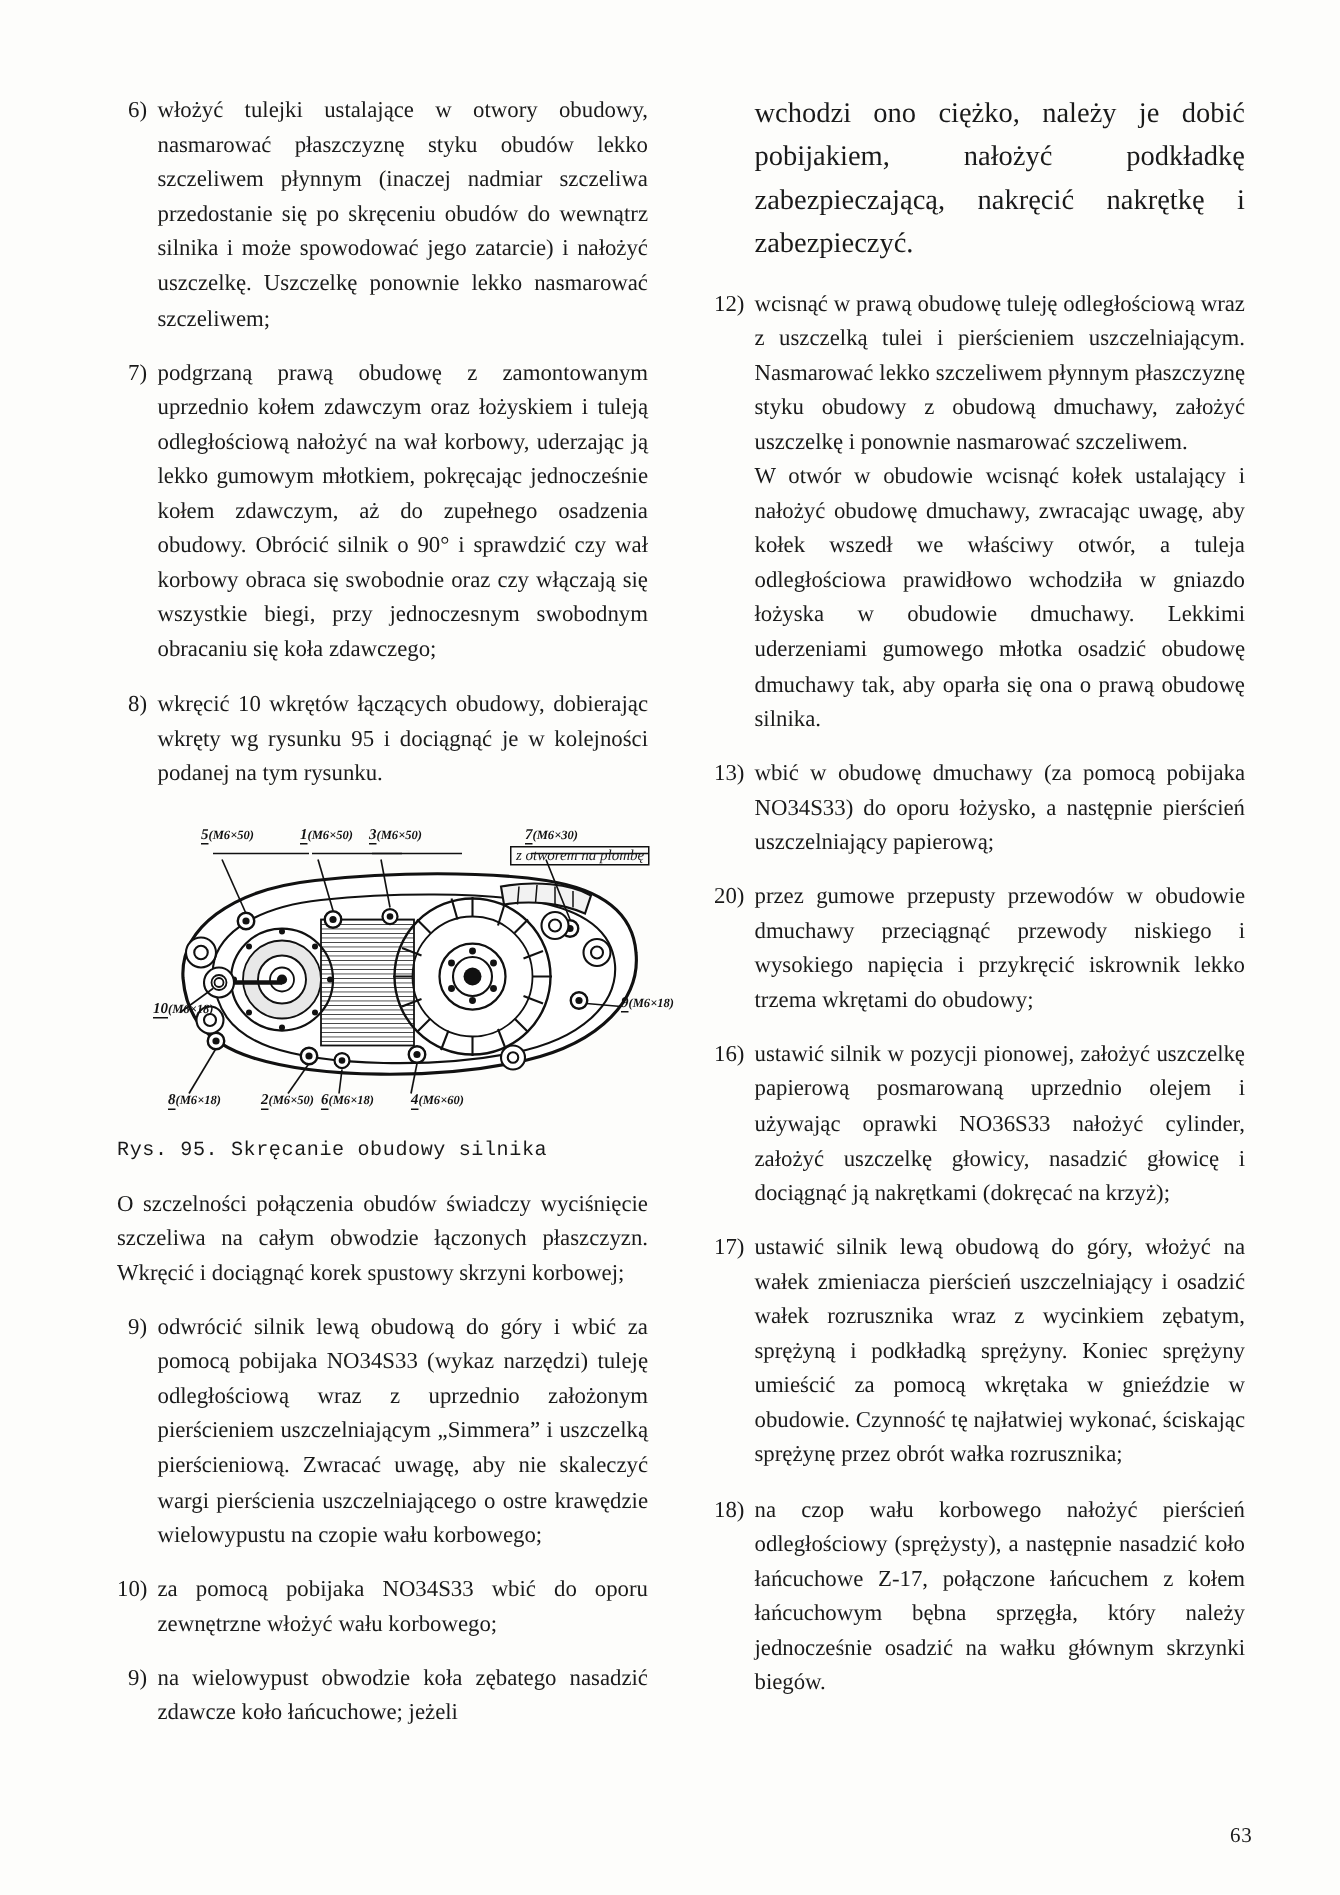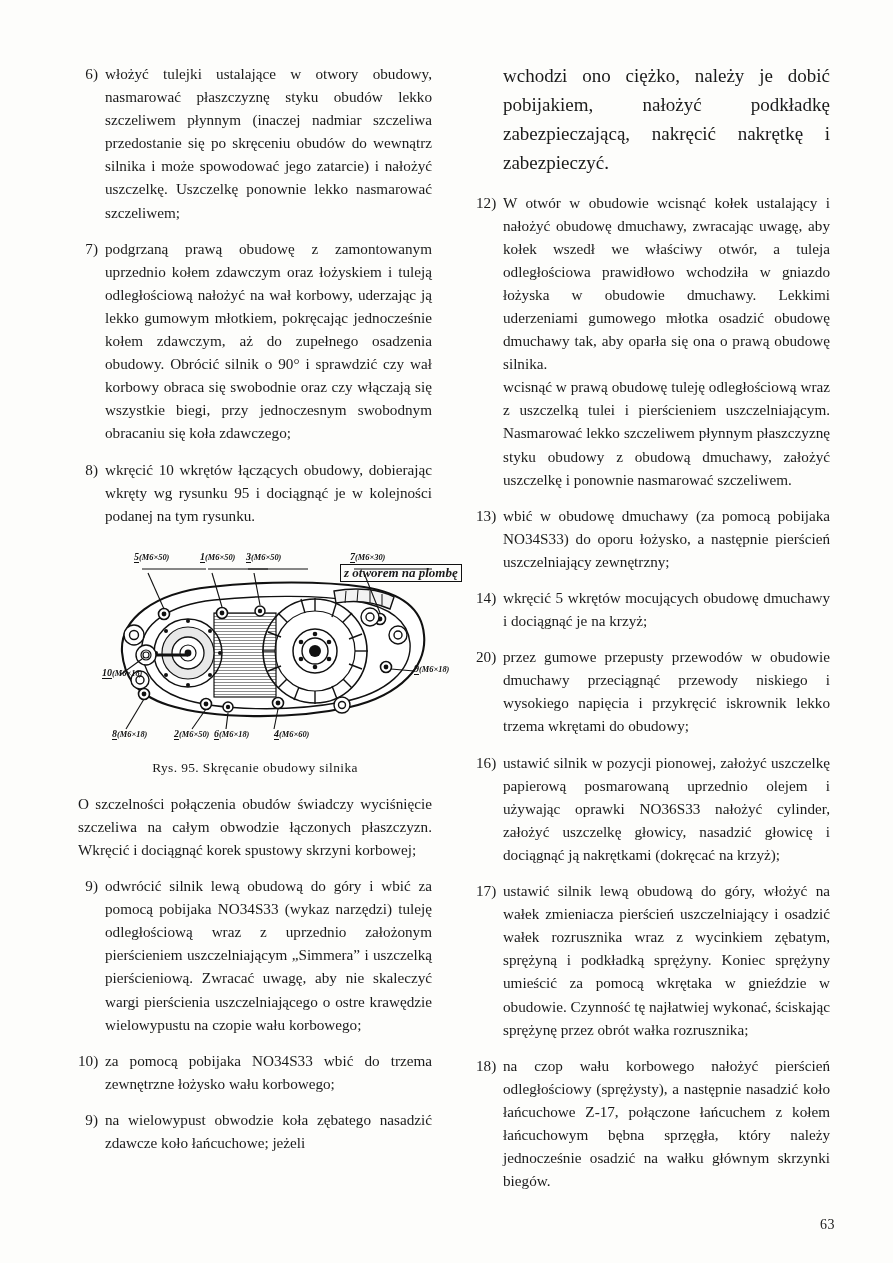--- a/index.html
+++ b/index.html
@@ -71,24 +71,25 @@
     height: 205px;
   }
   .fig-canvas {
     position: relative;
     width: 354px;
     height: 200px;
     margin-left: 24px;
   }
   .fig-caption {
     font-size: 13.4px;
-    text-align: center;
+    text-align: left;
     letter-spacing: 0.4px;
     margin-top: 4px;
     margin-bottom: 16px;
+    font-family: Liberation Mono, monospace;
   }
   .lead {
     font-size: 15.2px;
     line-height: 1.52;
     text-align: justify;
     margin: 10px 0 13px 0;
   }
   .page-num {
     position: absolute;
     right: 58px;
@@ -107,23 +108,23 @@
   }
   .fig-label .num {
     font-size: 10px;
     font-style: italic;
     text-decoration: none;
     border-bottom: 1px solid #111;
     padding-bottom: 0px;
   }
   .fig-sub {
     position: absolute;
-    font-size: 13px;
+    font-size: 10px;
     font-style: italic;
-    font-weight: bold;
+    font-weight: normal;
     white-space: nowrap;
     text-align: center;
   }
   svg.fig-svg {
     position: absolute;
     left: 0;
     top: 0;
   }
 </style>
 </head>
@@ -348,51 +349,47 @@
 
       <div class="lead">O szczelności połączenia obudów świadczy wyciśnięcie szczeliwa na całym obwodzie łączonych płaszczyzn. Wkręcić i dociągnąć korek spustowy skrzyni korbowej;</div>
 
       <div class="item">
         <div class="item-num">9)</div>
         <div class="item-body">odwrócić silnik lewą obudową do góry i wbić za pomocą pobijaka NO34S33 (wykaz narzędzi) tuleję odległościową wraz z uprzednio założonym pierścieniem uszczelniającym „Simmera” i uszczelką pierścieniową. Zwracać uwagę, aby nie skaleczyć wargi pierścienia uszczelniającego o ostre krawędzie wielowypustu na czopie wału korbowego;</div>
       </div>
 
       <div class="item">
         <div class="item-num">10)</div>
-        <div class="item-body">za pomocą pobijaka NO34S33 wbić do trzema zewnętrzne łożysko wału korbowego;</div>
+        <div class="item-body">za pomocą pobijaka NO34S33 wbić do oporu zewnętrzne włożyć wału korbowego;</div>
       </div>
 
       <div class="item">
         <div class="item-num">9)</div>
         <div class="item-body">na wielowypust obwodzie koła zębatego nasadzić zdawcze koło łańcuchowe; jeżeli</div>
       </div>
 
     </div>
 
     <div class="col">
 
       <div class="cont-para">wchodzi ono ciężko, należy je dobić pobijakiem, nałożyć podkładkę zabezpieczającą, nakręcić nakrętkę i zabezpieczyć.</div>
 
       <div class="item">
         <div class="item-num">12)</div>
         <div class="item-body">
+          <p>wcisnąć w prawą obudowę tuleję odległościową wraz z uszczelką tulei i pierścieniem uszczelniającym. Nasmarować lekko szczeliwem płynnym płaszczyznę styku obudowy z obudową dmuchawy, założyć uszczelkę i ponownie nasmarować szczeliwem.</p>
           <p>W otwór w obudowie wcisnąć kołek ustalający i nałożyć obudowę dmuchawy, zwracając uwagę, aby kołek wszedł we właściwy otwór, a tuleja odległościowa prawidłowo wchodziła w gniazdo łożyska w obudowie dmuchawy. Lekkimi uderzeniami gumowego młotka osadzić obudowę dmuchawy tak, aby oparła się ona o prawą obudowę silnika.</p>
-          <p>wcisnąć w prawą obudowę tuleję odległościową wraz z uszczelką tulei i pierścieniem uszczelniającym. Nasmarować lekko szczeliwem płynnym płaszczyznę styku obudowy z obudową dmuchawy, założyć uszczelkę i ponownie nasmarować szczeliwem.</p>
         </div>
       </div>
 
       <div class="item">
         <div class="item-num">13)</div>
-        <div class="item-body">wbić w obudowę dmuchawy (za pomocą pobijaka NO34S33) do oporu łożysko, a następnie pierścień uszczelniający zewnętrzny;</div>
-      </div>
-
-      <div class="item">
-        <div class="item-num">14)</div>
-        <div class="item-body">wkręcić 5 wkrętów mocujących obudowę dmuchawy i dociągnąć je na krzyż;</div>
-      </div>
+        <div class="item-body">wbić w obudowę dmuchawy (za pomocą pobijaka NO34S33) do oporu łożysko, a następnie pierścień uszczelniający papierową;</div>
+      </div>
+
 
       <div class="item">
         <div class="item-num">20)</div>
         <div class="item-body">przez gumowe przepusty przewodów w obudowie dmuchawy przeciągnąć przewody niskiego i wysokiego napięcia i przykręcić iskrownik lekko trzema wkrętami do obudowy;</div>
       </div>
 
       <div class="item">
         <div class="item-num">16)</div>
         <div class="item-body">ustawić silnik w pozycji pionowej, założyć uszczelkę papierową posmarowaną uprzednio olejem i używając oprawki NO36S33 nałożyć cylinder, założyć uszczelkę głowicy, nasadzić głowicę i dociągnąć ją nakrętkami (dokręcać na krzyż);</div>
       </div>

